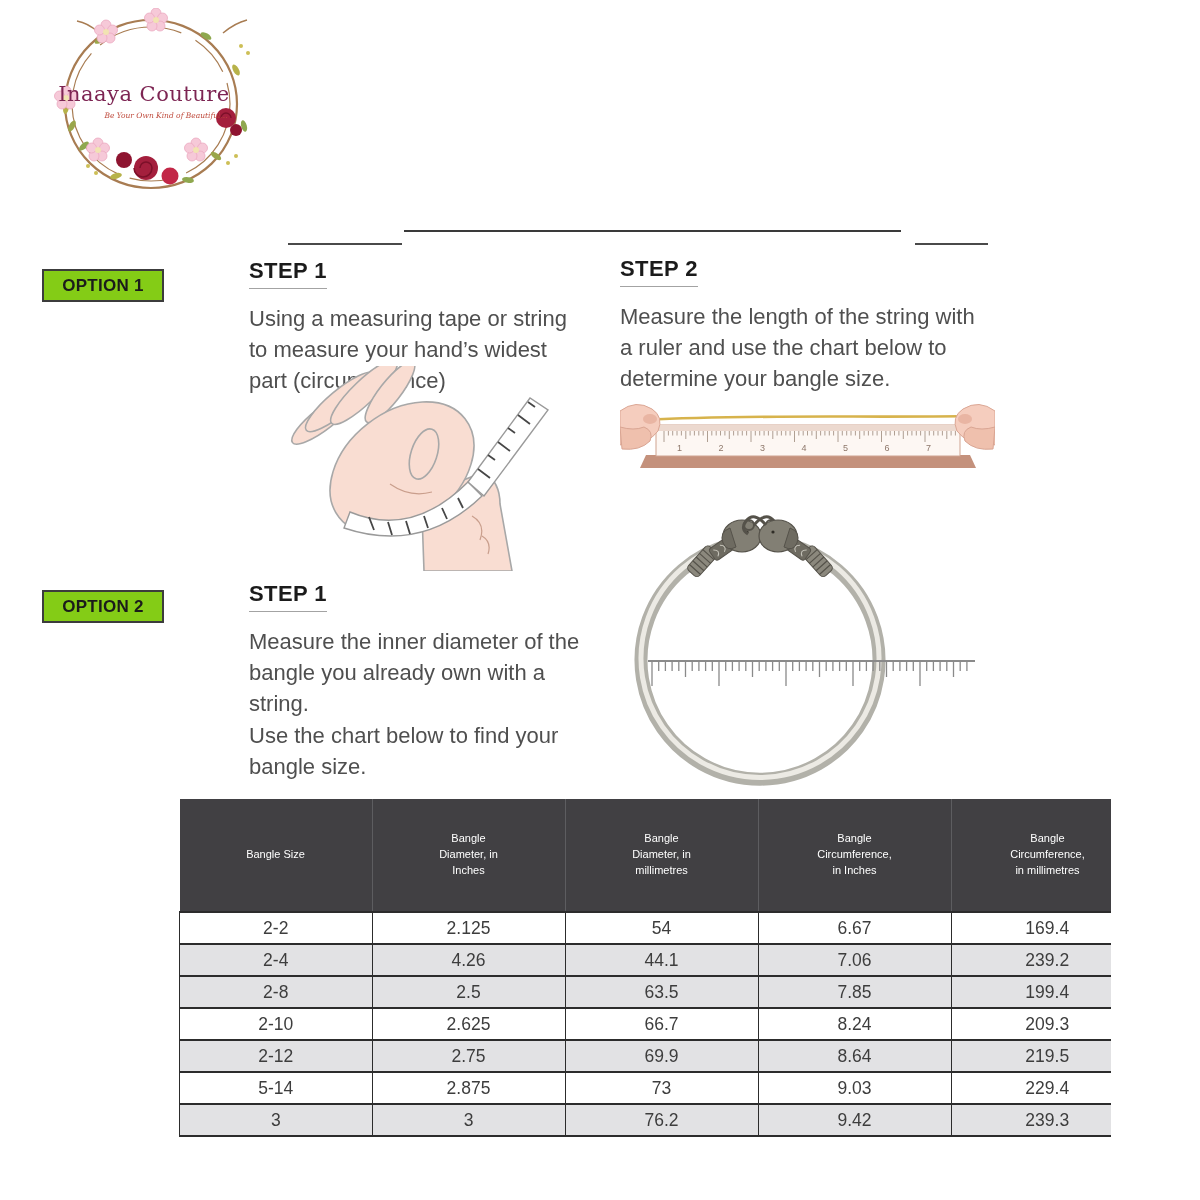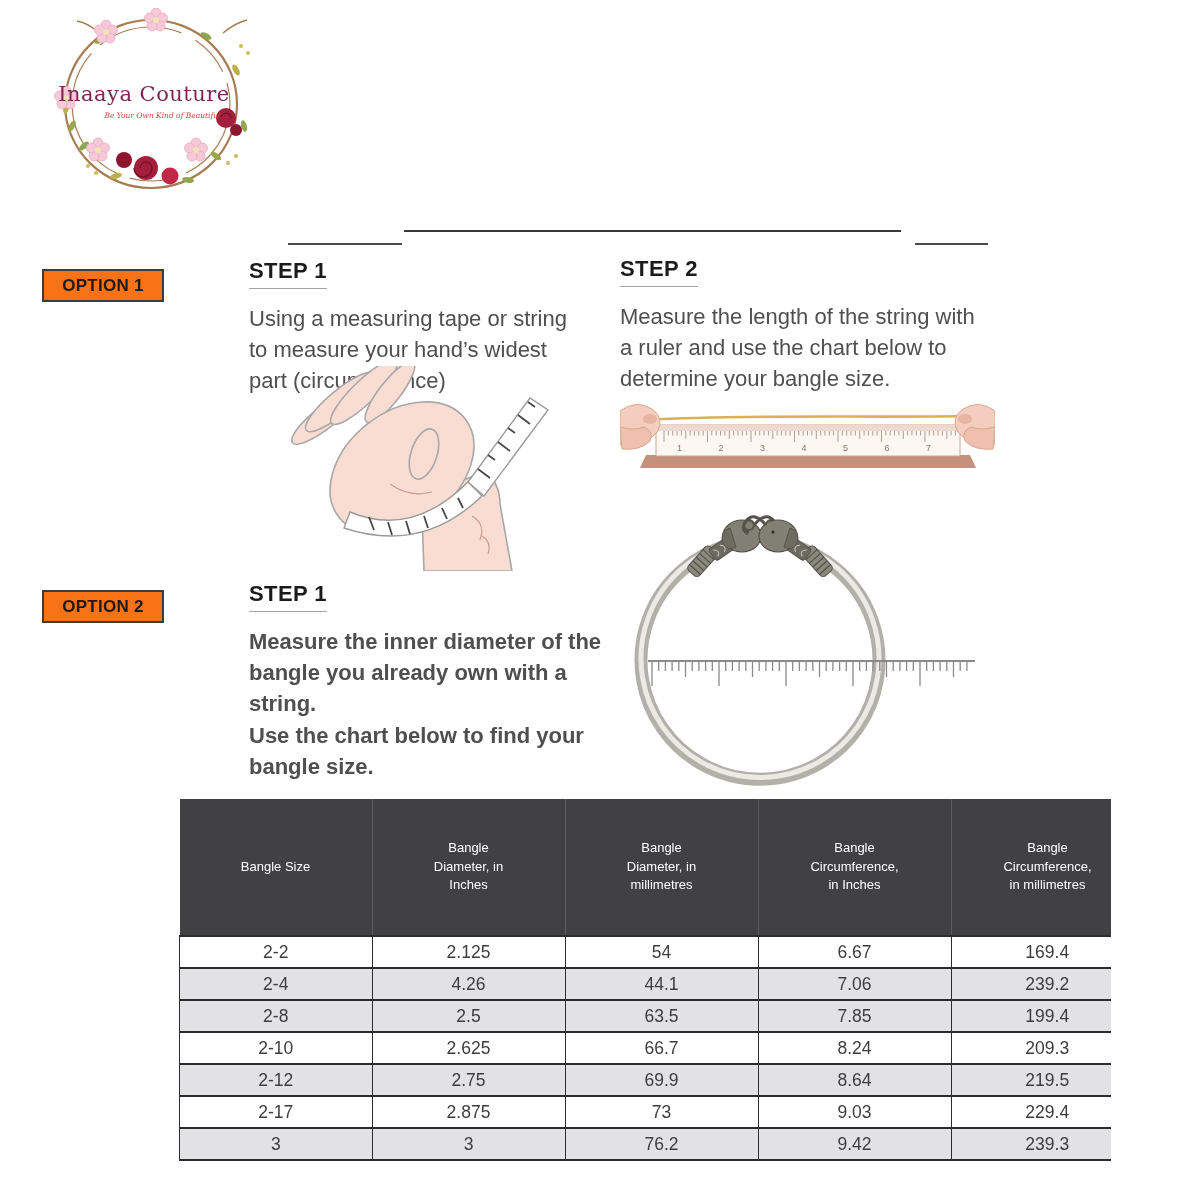--- a/index.html
+++ b/index.html
@@ -16,34 +16,34 @@
   }
   .rule { background:#3a3a3a; height:2px; }
   #title-underline { left:404px; top:230px; width:497px; }
   #deco-left  { left:288px; top:243px; width:114px; height:1.6px; background:#4a4a4a; }
   #deco-right { left:915px; top:243px; width:73px;  height:1.6px; background:#4a4a4a; }
 
   
   .option-box {
     width:118px; height:29px; border:2px solid #3c3c3c;
     display:flex; align-items:center; justify-content:center;
-    font-size:17px; font-weight:bold; letter-spacing:.3px; background:#f97316;
+    font-size:17px; font-weight:bold; letter-spacing:.3px; background:#84cc16;
   }
   #option1-box { left:42px; top:269px; }
   #option2-box { left:42px; top:590px; }
 
   
   .step-heading {
     display:inline-block; font-size:22px; font-weight:bold; letter-spacing:.4px;
     color:#1b1b1b; border-bottom:1px solid #a3a3a3; padding-bottom:4px;
   }
   .step-text {
     margin:14px 0 0 0; font-size:22px; line-height:1.42; color:var(--body-text,#4f4f4f);
   }
-  .preline { white-space:pre-line;font-weight:bold; }
+  .preline { white-space:pre-line; }
   #step1-block { left:249px; top:258px; width:330px; }
   #step2-block { left:620px; top:256px; width:372px; }
   #step1b-block { left:249px; top:581px; width:356px; }
 
   
   #hand-illo   { left:272px; top:366px; }
   #string-illo { left:620px; top:383px; }
   #bangle-illo { left:628px; top:492px; }
 
   .i-skin   { fill:var(--skin,#f9ddd2); stroke:#a8a8a8; stroke-width:1.6; }
@@ -76,22 +76,22 @@
   #brand-logo { left:38px; top:8px; }
   .wreath { fill:none; stroke:#a87c52; }
   .brand-text   { font:21px "DejaVu Serif", serif; fill:var(--brand-text,#7d2553); letter-spacing:.5px; }
   .tagline-text { font:italic 7.5px "DejaVu Serif", serif; fill:var(--tagline-text,#bf4a3c); }
 
   
   #size-table-wrap { left:179px; top:799px; }
   table.size { border-collapse:collapse; table-layout:fixed; width:880px; }
   table.size th {
     width:176px; height:104px; background:var(--header-bg,#414043); color:var(--header-text,#fff);
-    font-size:13px; font-weight:normal; line-height:1.45; text-align:center; vertical-align:middle;
-    white-space:pre-line; border-right:1px solid #5d5d60; padding:16px 8px;
+    font-size:11px; font-weight:normal; line-height:1.45; text-align:center; vertical-align:middle;
+    white-space:pre-line; border-right:1px solid #5d5d60; padding:4px 8px;
   }
   table.size th:last-child { border-right:none; }
   table.size td {
     height:30px; text-align:center; font-size:17.5px; color:#3d3d3d; padding:0;
     border:1px solid var(--table-border,#2c2c2c);
     border-top-width:2px; border-bottom-width:2px; background:#fff;
   }
   table.size tr.alt td { background:var(--row-alt-bg,#e2e2e4); }
 </style>
 </head>
@@ -340,21 +340,21 @@
             <td>209.3</td>
           </tr>
           <tr class="alt">
             <td>2-12</td>
             <td>2.75</td>
             <td>69.9</td>
             <td>8.64</td>
             <td>219.5</td>
           </tr>
           <tr>
-            <td>2-17</td>
+            <td>5-14</td>
             <td>2.875</td>
             <td>73</td>
             <td>9.03</td>
             <td>229.4</td>
           </tr>
           <tr class="alt">
             <td>3</td>
             <td>3</td>
             <td>76.2</td>
             <td>9.42</td>

